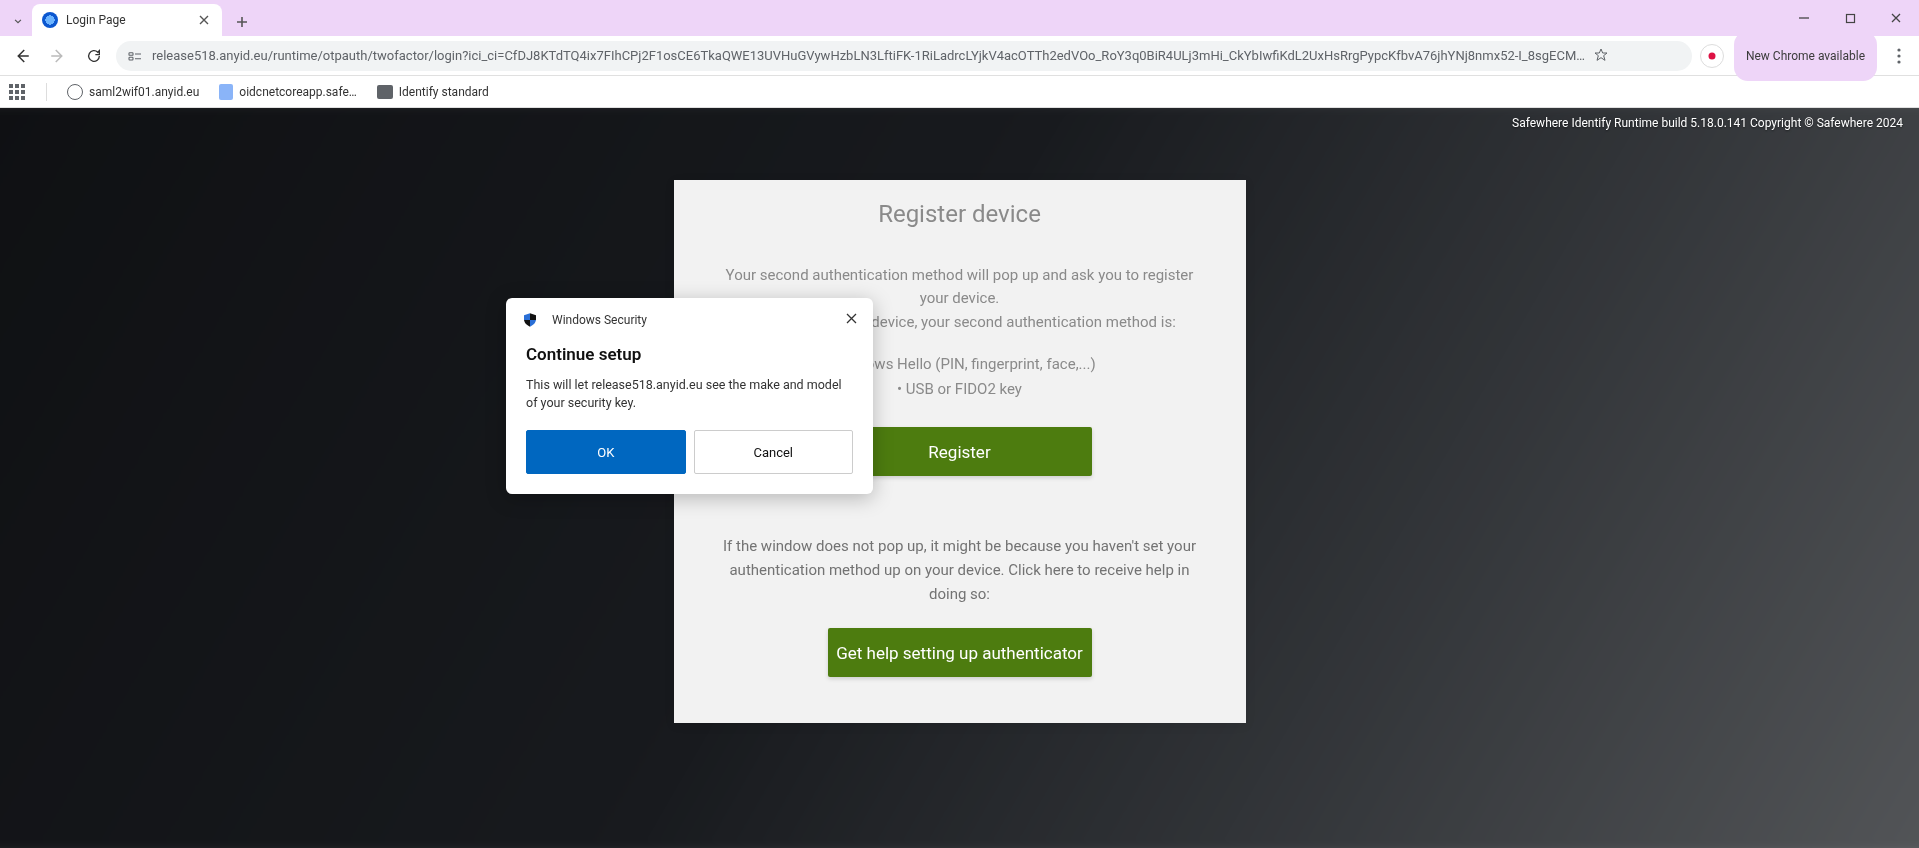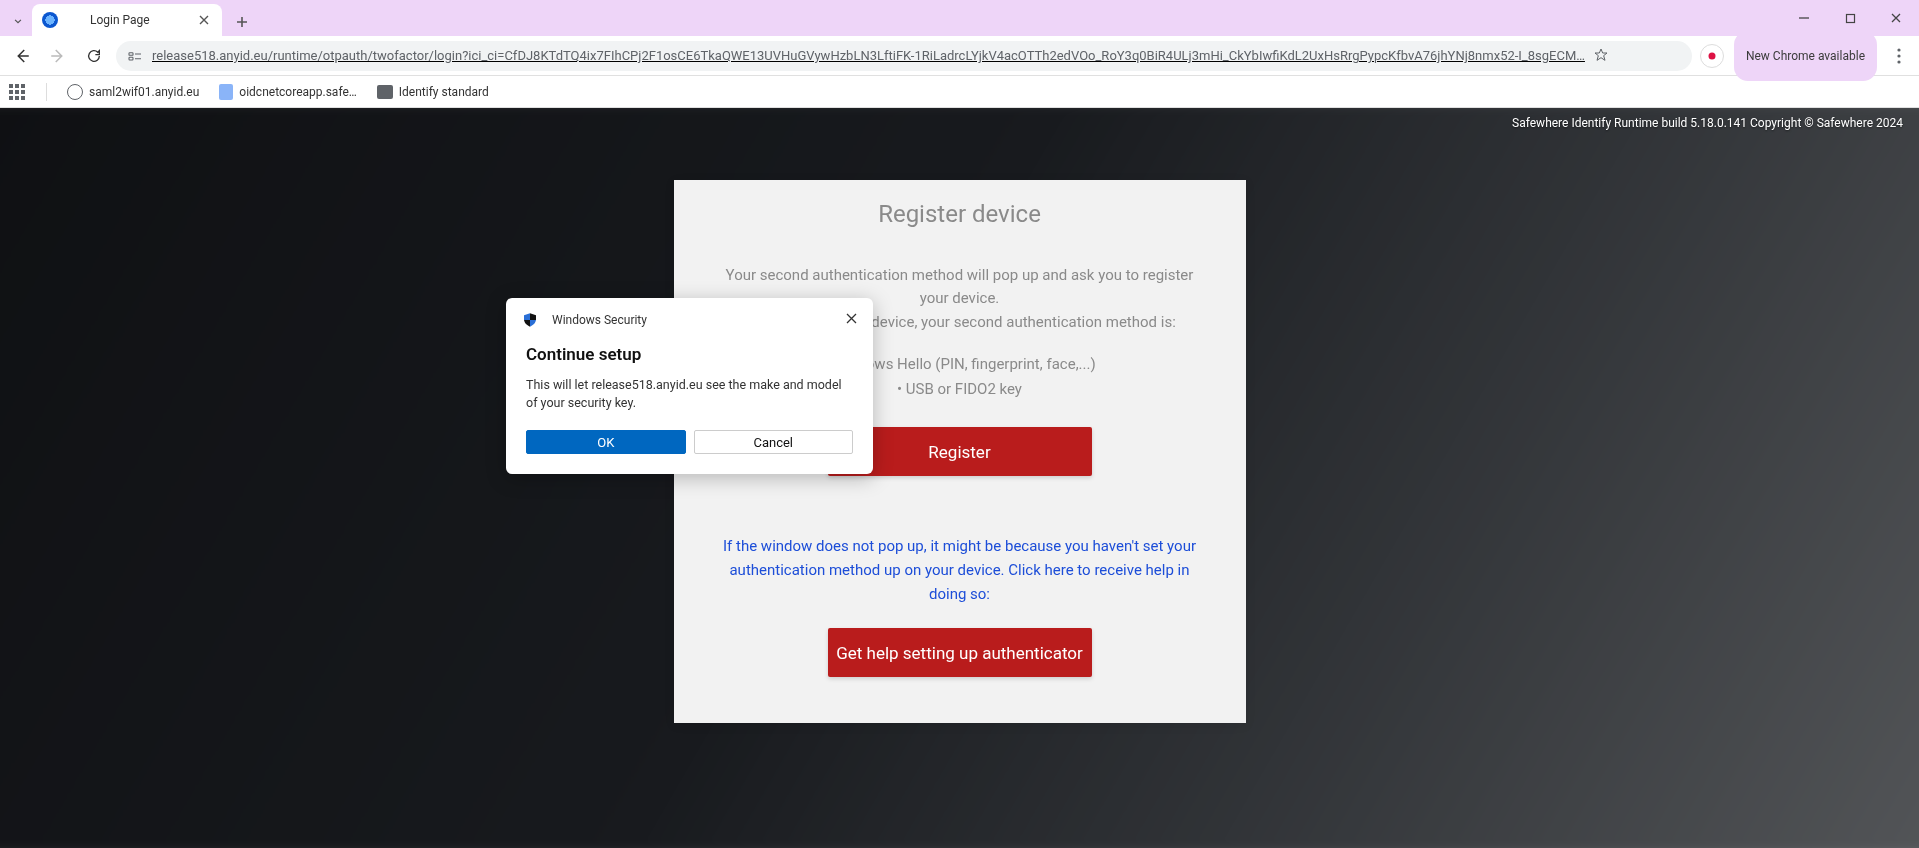--- a/index.html
+++ b/index.html
@@ -4,31 +4,31 @@
 <style>
 * { box-sizing: border-box; margin: 0; padding: 0; font-family: -apple-system, BlinkMacSystemFont, 'Segoe UI', Roboto, Arial, sans-serif; }
 html, body { width: 100%; height: 100%; overflow: hidden; }
 
 
 .browser-chrome { background: #eed5f8; height: 36px; display: flex; align-items: flex-end; position: relative; }
 .tab-dropdown { width: 28px; height: 30px; display:flex; align-items:center; justify-content:center; margin-left:4px; cursor:pointer; }
 .tab-dropdown svg { width:14px; height:14px; }
 .tab { background: #fff; height: 32px; width: 190px; border-radius: 8px 8px 0 0; display: flex; align-items: center; padding: 0 10px; gap: 8px; position: relative; }
 .tab-favicon { width:16px; height:16px; border-radius:50%; background:#0b57d0 radial-gradient(circle at 50% 50%, #6cb4ff 40%, #0b57d0 42%); flex:none; }
-.tab-title { font-size: 12px; color: #333; flex:1; white-space:nowrap; overflow:hidden; text-overflow:ellipsis;margin-left:24px; }
+.tab-title { font-size: 12px; color: #333; flex:1; white-space:nowrap; overflow:hidden; text-overflow:ellipsis; }
 .tab-close { width:16px; height:16px; display:flex; align-items:center; justify-content:center; cursor:pointer; color:#555; }
 .new-tab { width:28px; height:28px; display:flex; align-items:center; justify-content:center; cursor:pointer; margin-left:6px; color:#555; }
 .win-btns { position:absolute; right:0; top:0; height:36px; display:flex; }
 .win-btn { width:46px; height:36px; display:flex; align-items:center; justify-content:center; cursor:pointer; color:#444; }
 
 
 .toolbar { background:#fff; height:40px; display:flex; align-items:center; padding:0 8px; gap:8px; border-bottom:1px solid #e0e0e0; }
 .nav-btn { width:28px; height:28px; border-radius:50%; display:flex; align-items:center; justify-content:center; cursor:pointer; color:#333; }
 .nav-btn.disabled { color:#bbb; cursor:default; }
-.url-bar { flex:1; height:30px; background:#f1f3f4; border-radius:15px; display:flex; align-items:center; padding:0 10px; gap:8px; overflow:hidden;text-decoration:underline; }
+.url-bar { flex:1; height:30px; background:#f1f3f4; border-radius:15px; display:flex; align-items:center; padding:0 10px; gap:8px; overflow:hidden; }
 .url-prefix-icon { width:18px; height:18px; display:flex; align-items:center; justify-content:center; color:#5f6368; }
 .url-text { font-size:13px; color:#5f6368; white-space:nowrap; overflow:hidden; text-overflow:ellipsis; }
 .star-btn { width:18px; height:18px; color:#5f6368; cursor:pointer; }
 .right-actions { display:flex; align-items:center; gap:10px; }
 .ext-icon { width:24px; height:24px; border-radius:50%; background:#fff; border:1px solid #ddd; display:flex; align-items:center; justify-content:center; }
 .new-chrome { background:#eed5f8; color:#3b3b3b; font-size:12px; padding:18px 12px; border-radius:14px; cursor:pointer; }
 .kebab { width:24px; height:24px; display:flex; align-items:center; justify-content:center; cursor:pointer; color:#5f6368; }
 
 
 .bookmarks { background:#fff; height:32px; display:flex; align-items:center; padding:0 8px; gap:20px; border-bottom:1px solid #e0e0e0; }
@@ -43,34 +43,34 @@
 .page { position:relative; height: calc(848px - 36px - 40px - 32px); width:100%; overflow:hidden;text-decoration:underline; }
 .page-bg { position:absolute; inset:0; background: linear-gradient(120deg,#1b1d22 0%, #2b2f36 45%, #5a5f66 70%, #9a9ea3 100%); filter: blur(10px) brightness(.55); transform: scale(1.05); }
 .copyright { position:absolute; top:8px; right:16px; color:#fff; font-size:12px; z-index:2; text-shadow:0 1px 2px rgba(0,0,0,.5); }
 
 
 .card { position:absolute; top:72px; left:50%; transform:translateX(-50%); width:572px; background:#f2f2f2; padding: 20px 38px 34px; z-index:2; box-shadow:0 2px 10px rgba(0,0,0,.08); }
 .card h1 { font-size:24px; font-weight:400; color:#8a8a8a; text-align:center; margin-bottom:36px; }
 .card p.lead { font-size:15px; color:#8a8a8a; text-align:center; line-height:1.55; }
 .method-list { margin:18px 0 26px; text-align:center; }
 .method-list div { font-size:15px; color:#8a8a8a; line-height:1.65; }
-.green-btn { display:block; margin:12px auto; width:264px; height:49px; background:#b91c1c; color:#fff; font-size:17px; border:none; border-radius:2px; cursor:pointer; box-shadow:0 2px 4px rgba(0,0,0,.15); }
-.card p.help { font-size:15px; color:#1d4ed8; text-align:center; line-height:1.6; margin:58px 0 22px; }
+.green-btn { display:block; margin:12px auto; width:264px; height:49px; background:#4d7c0f; color:#fff; font-size:17px; border:none; border-radius:2px; cursor:pointer; box-shadow:0 2px 4px rgba(0,0,0,.15); }
+.card p.help { font-size:15px; color:#737373; text-align:center; line-height:1.6; margin:58px 0 22px; }
 
 
 .dialog { position:absolute; width:367px; background:#fff; z-index:5; box-shadow:0 4px 20px rgba(0,0,0,.25); border-radius:6px; padding:0; }
 .dialog-top { display:flex; align-items:center; padding:14px 16px 8px; position:relative; }
 .shield-icon { width:16px; height:16px; margin-right:14px; }
 .dialog-top-title { font-size:12px; color:#333; }
 .dialog-close { position:absolute; top:10px; right:12px; width:20px; height:20px; display:flex; align-items:center; justify-content:center; cursor:pointer; color:#333; }
 .dialog-body { padding: 8px 20px 20px; }
 .dialog h2 { font-size:17px; font-weight:600; color:#111; margin-bottom:12px; }
 .dialog-msg { font-size:12.5px; color:#333; line-height:1.45; margin-bottom:18px; }
 .dialog-btns { display:flex; gap:8px; }
-.dialog-btn { flex:1; height:24px; font-size:13px; cursor:pointer; border-radius:2px; }
+.dialog-btn { flex:1; height:44px; font-size:13px; cursor:pointer; border-radius:2px; }
 .dialog-ok { background:#0067c0; color:#fff; border:1px solid #0067c0; }
 .dialog-cancel { background:#fff; color:#111; border:1px solid #ccc; }
 </style>
 </head>
 <body>
 
 <div class="browser-chrome">
   <div class="tab-dropdown">
     <svg viewBox="0 0 24 24">
         <path d="M7 10l5 5 5-5" fill="none" stroke="#555" stroke-width="2"></path>

